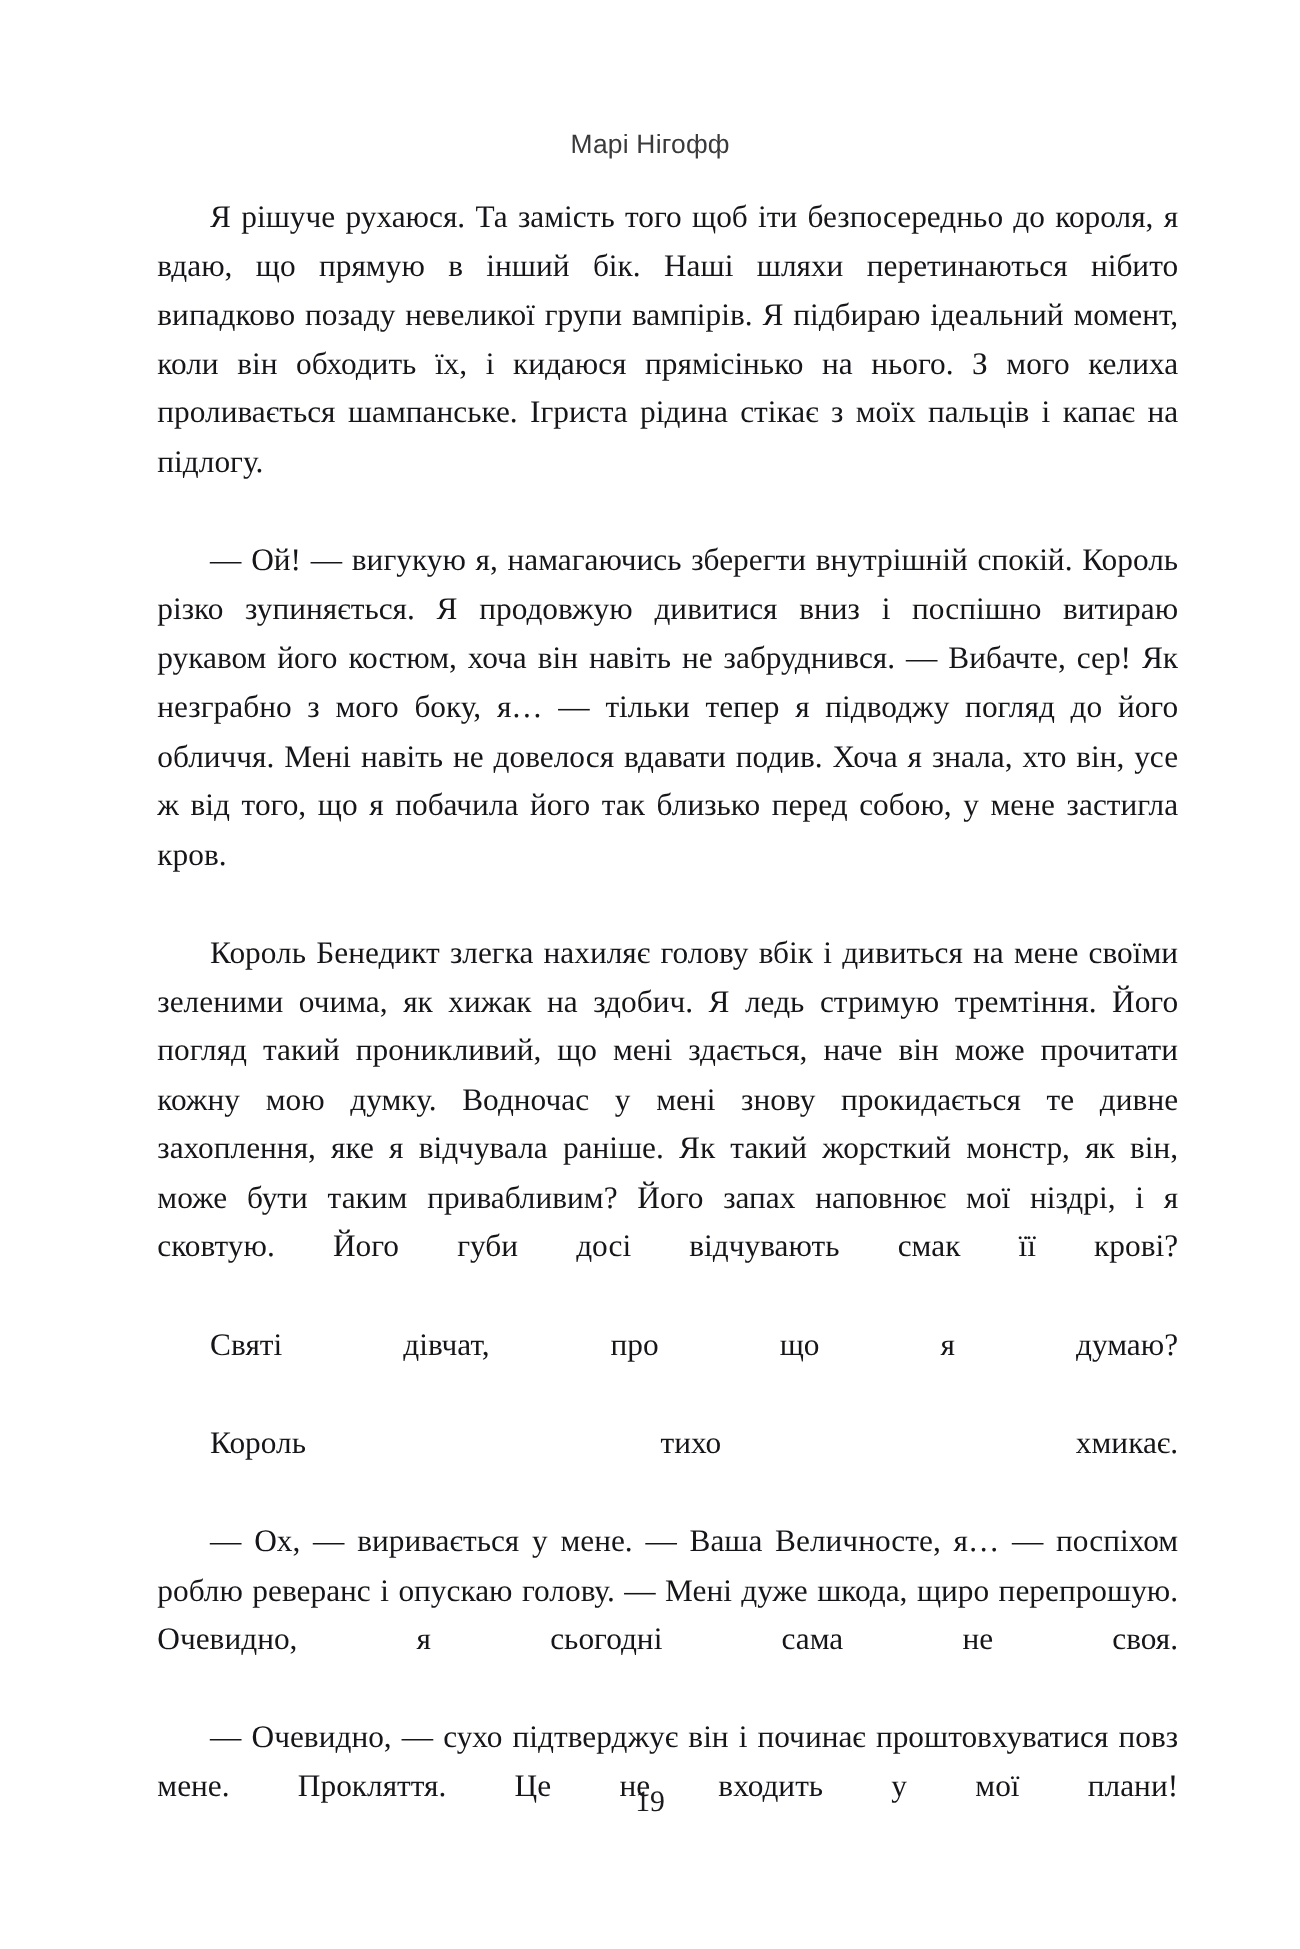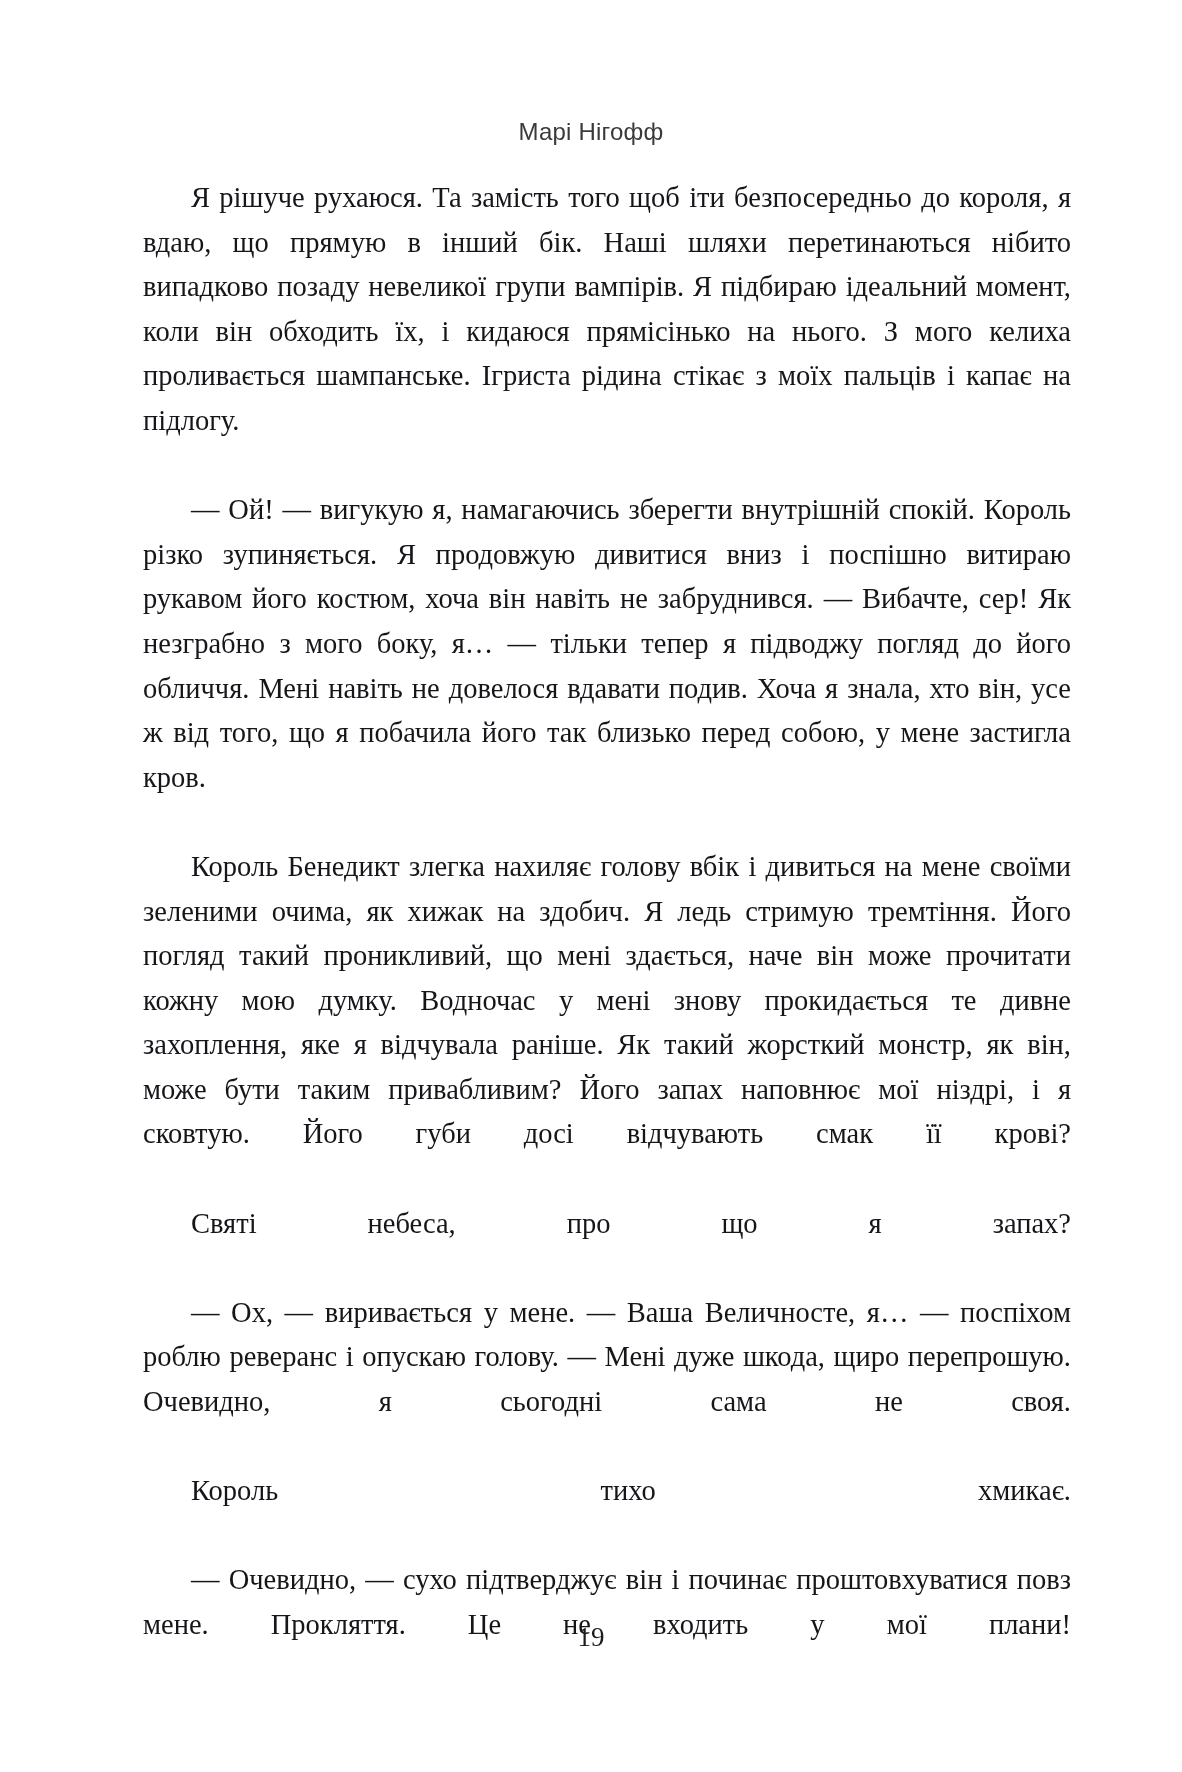--- a/index.html
+++ b/index.html
@@ -75,21 +75,21 @@
 <body>
 
 <div class="page">
 
   <div class="running-head">Марі Нігофф</div>
 
   <div class="text-block">
     <p>Я рішуче рухаюся. Та замість того щоб іти безпосередньо до короля, я вдаю, що прямую в інший бік. Наші шляхи перетинаються нібито випадково позаду невеликої групи вампірів. Я підбираю ідеальний момент, коли він обходить їх, і кидаюся прямісінько на нього. З мого келиха проливається шампанське. Ігриста рідина стікає з моїх пальців і капає на підлогу.</p>
     <p>— Ой! — вигукую я, намагаючись зберегти внутрішній спокій. Король різко зупиняється. Я продовжую дивитися вниз і поспішно витираю рукавом його костюм, хоча він навіть не забруднився. — Вибачте, сер! Як незграбно з мого боку, я… — тільки тепер я підводжу погляд до його обличчя. Мені навіть не довелося вдавати подив. Хоча я знала, хто він, усе ж від того, що я побачила його так близько перед собою, у мене застигла кров.</p>
     <p>Король Бенедикт злегка нахиляє голову вбік і дивиться на мене своїми зеленими очима, як хижак на здобич. Я ледь стримую тремтіння. Його погляд такий проникливий, що мені здається, наче він може прочитати кожну мою думку. Водночас у мені знову прокидається те дивне захоплення, яке я відчувала раніше. Як такий жорсткий монстр, як він, може бути таким привабливим? Його запах наповнює мої ніздрі, і я сковтую. Його губи досі відчувають смак її крові?</p>
-    <p>Святі небеса, про що я запах?</p>
+    <p>Святі дівчат, про що я думаю?</p>
+    <p>Король тихо хмикає.</p>
     <p>— Ох, — виривається у мене. — Ваша Величносте, я… — поспіхом роблю реверанс і опускаю голову. — Мені дуже шкода, щиро перепрошую. Очевидно, я сьогодні сама не своя.</p>
-    <p>Король тихо хмикає.</p>
     <p>— Очевидно, — сухо підтверджує він і починає проштовхуватися повз мене. Прокляття. Це не входить у мої плани!</p>
   </div>
 
   <div class="folio">19</div>
 
 </div>
 
 </body></html>

